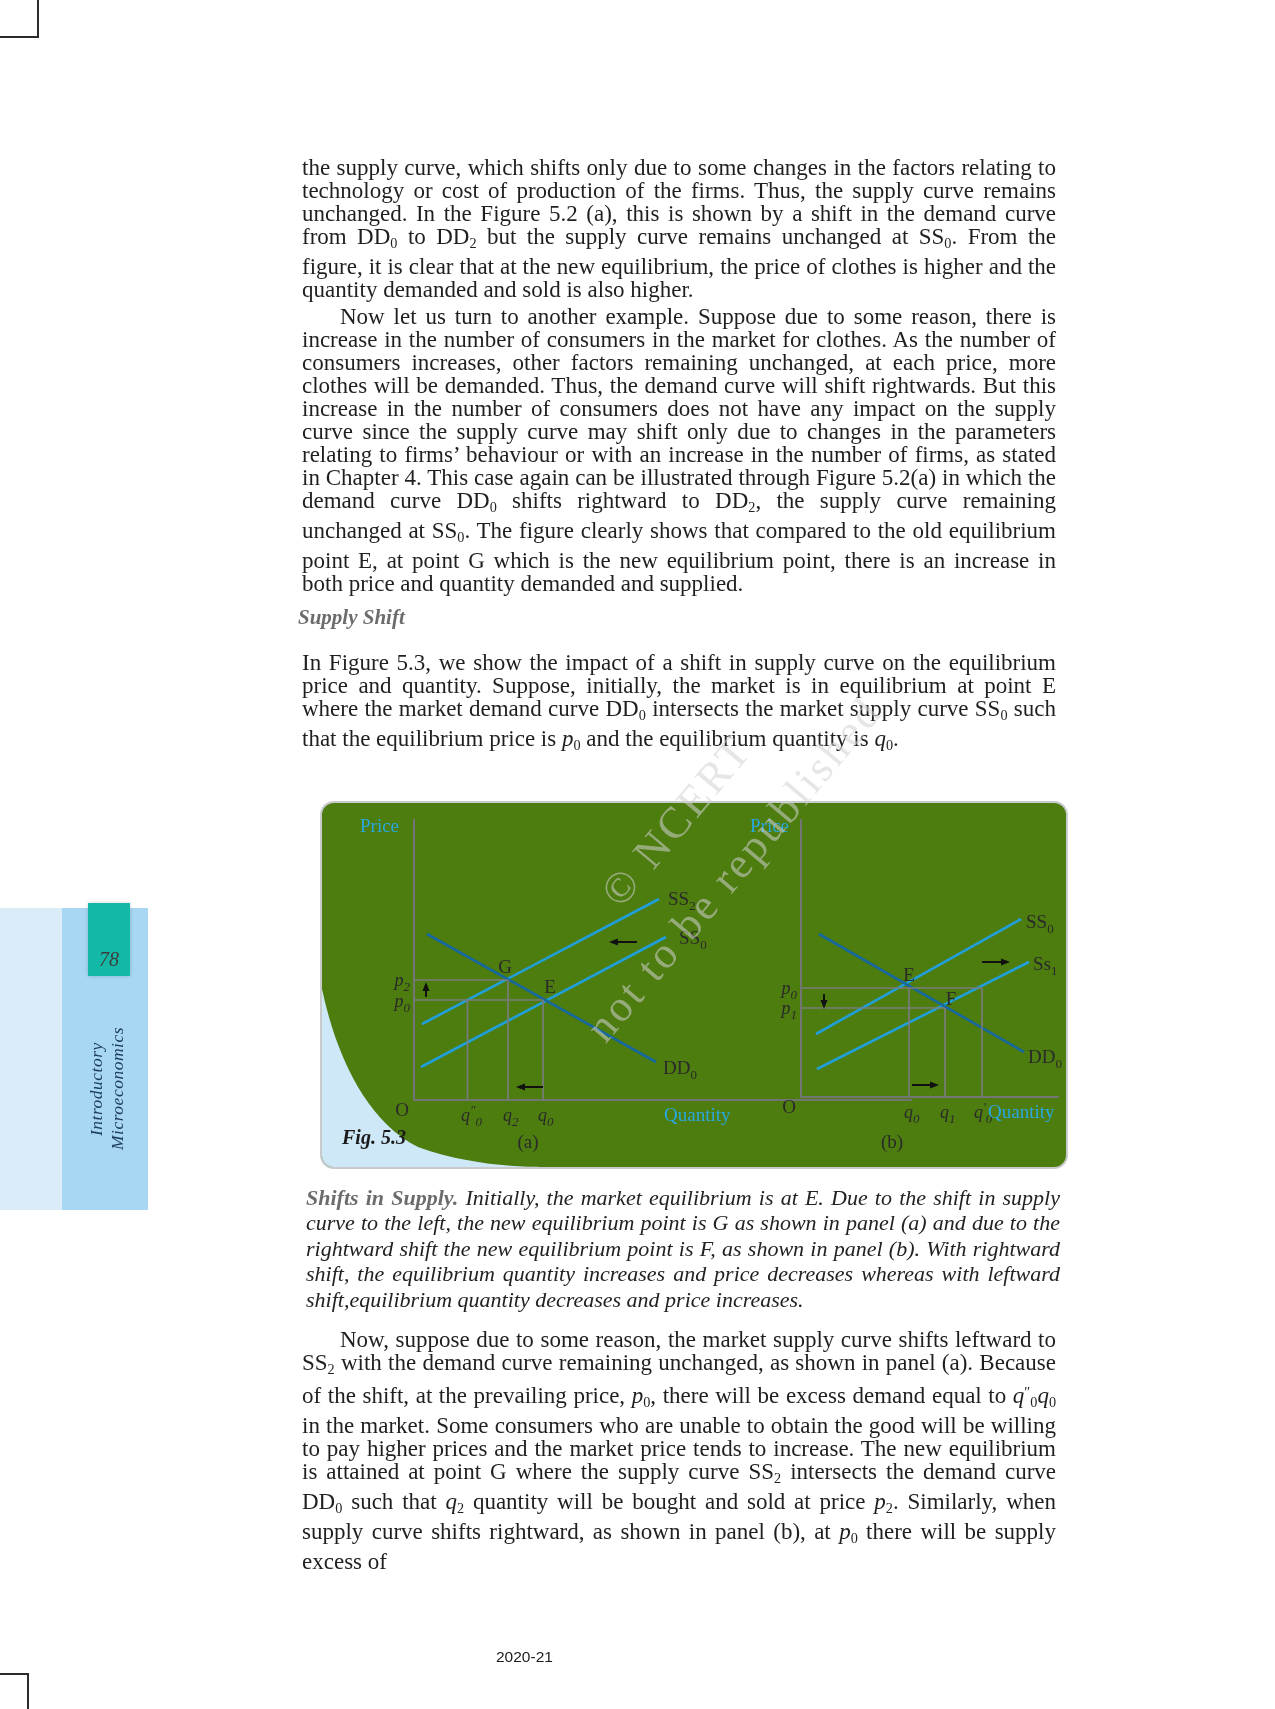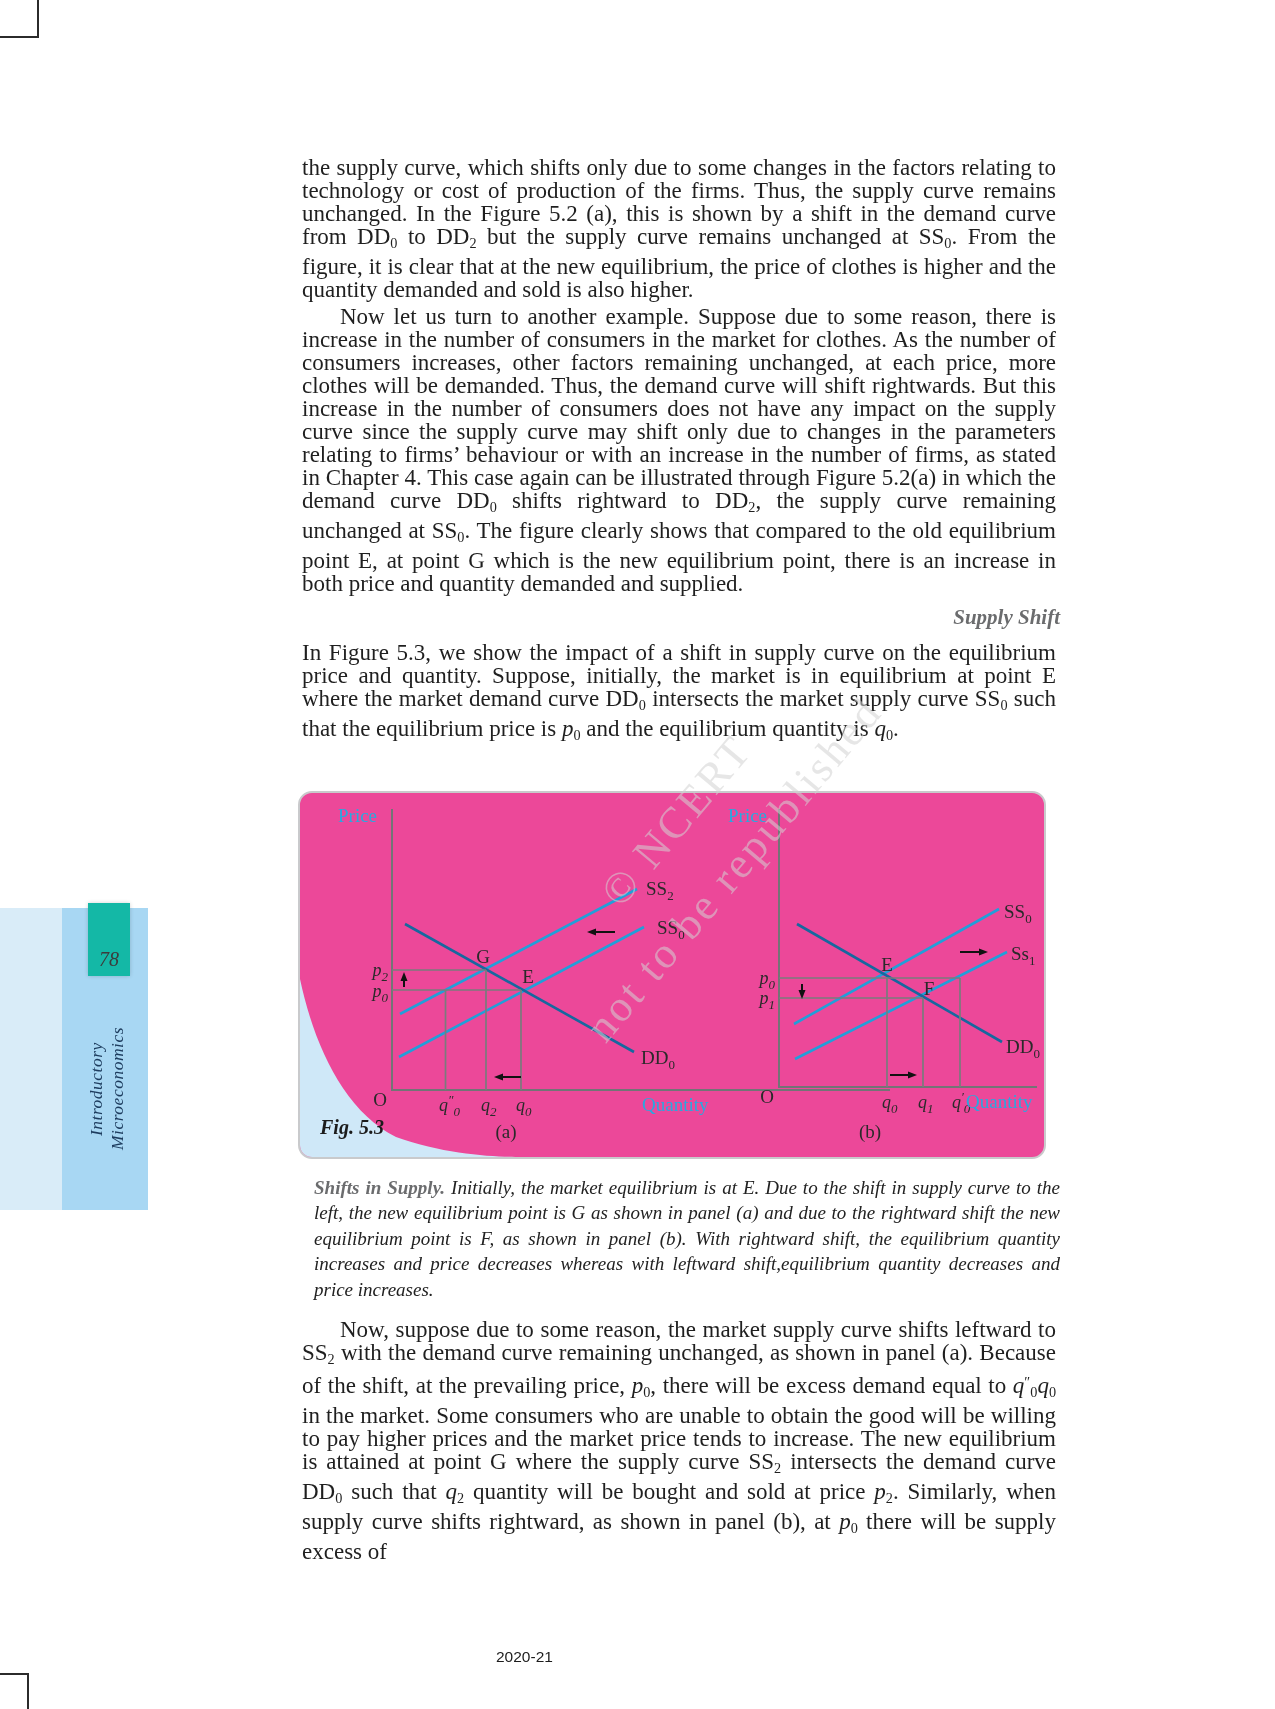--- a/index.html
+++ b/index.html
@@ -22,43 +22,43 @@
               writing-mode:vertical-rl;transform:rotate(180deg);
               font-style:italic;font-size:17.5px;color:#1d3c5e;text-align:center;letter-spacing:.5px;}
 
   
   .main{position:absolute;left:298px;top:152px;width:762px;}
   p.body{margin:4px;font-size:23px;line-height:23px;text-align:justify;}
   p.indent{text-indent:38px;}
   .it{font-style:italic;}
   .sb{font-size:.62em;vertical-align:-.28em;}
   .sp{font-size:.62em;vertical-align:.42em;}
-  h3.supply-shift{margin:10px 0 11px 0;font-size:21px;font-style:italic;font-weight:bold;color:#6b6c6e;text-align:right;}
+  h3.supply-shift{margin:10px 0 21px 0;font-size:21px;font-style:italic;font-weight:bold;color:#6b6c6e;}
 
   
-  .figbox{position:relative;margin:44px 0 16px 0;width:744px;height:364px;
-          border:2px solid #c9cacc;border-radius:14px;background:#ec4899;overflow:hidden;box-sizing:content-box;}
+  .figbox{position:relative;margin:44px 0 16px 22px;width:744px;height:364px;
+          border:2px solid #c9cacc;border-radius:14px;background:#4d7c0f;overflow:hidden;box-sizing:content-box;}
   .figbox svg{display:block;}
   .ax{stroke:#737476;stroke-width:2;fill:none;}
   .gd{stroke:#7a7b7d;stroke-width:1.7;fill:none;}
   .sup-line{stroke:#219fd9;stroke-width:2.6;fill:none;}
   .dem-line{stroke:#16689f;stroke-width:2.6;fill:none;}
   .arr{stroke:#111;stroke-width:2;fill:none;}
   .arrh{fill:#111;stroke:none;}
   text{font-family:"Liberation Serif","DejaVu Serif",serif;}
   .lbl{font-size:19px;fill:#2a2a2a;}
   .pq{font-size:18px;font-style:italic;fill:#2a2a2a;}
   .svgs{font-size:13px;}
   .cy{font-size:19px;fill:#29a8df;}
   .figlab{font-size:20px;font-weight:bold;font-style:italic;fill:#1b1b1b;}
   .sublab{font-size:19px;fill:#2a2a2a;}
   .swoosh{fill:#cfe8f8;}
 
   
-  p.caption{margin:16px 0 0 16px;font-size:19px;line-height:25.5px;text-align:justify;
+  p.caption{margin:16px 0 0 8px;font-size:22px;line-height:25.5px;text-align:justify;
             font-style:italic;color:#222;}
   .cap-lead{font-weight:bold;color:#6b6c6e;}
   p.last{margin-top:16px;}
 
   
   .watermark{position:absolute;left:470px;top:730px;width:470px;height:230px;
              transform:rotate(-50deg);display:flex;flex-direction:column;gap:24px;
              align-items:center;justify-content:center;font-size:44px;letter-spacing:3px;
              color:#d3d3d3;opacity:.55;z-index:3;pointer-events:none;white-space:nowrap;}
 

